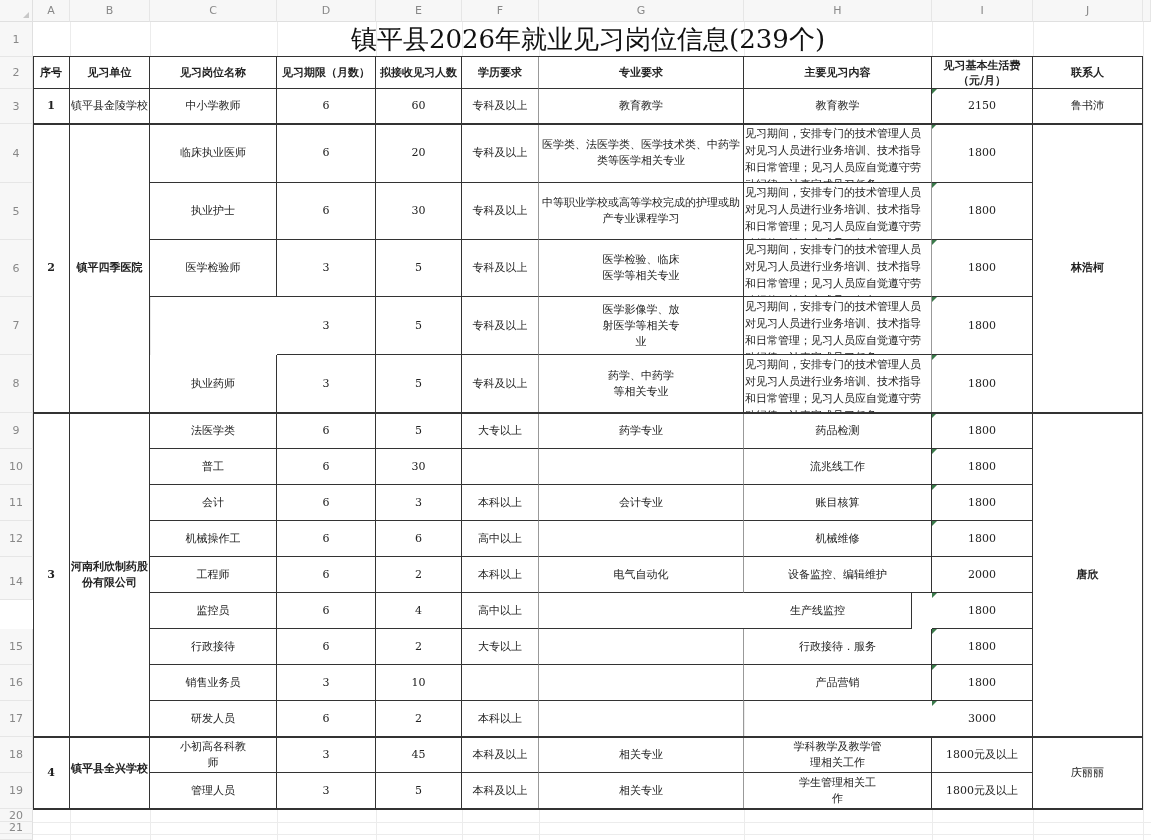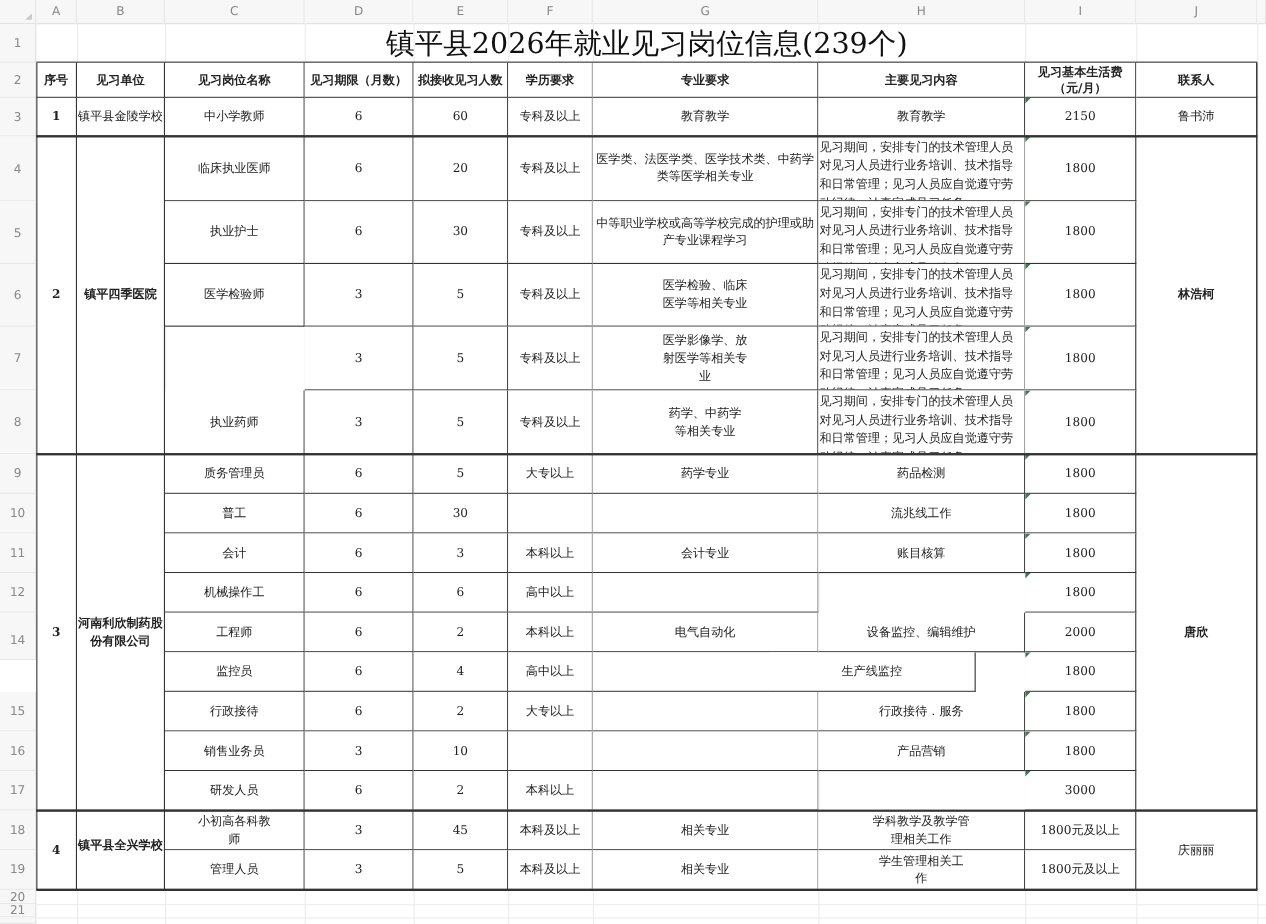--- a/index.html
+++ b/index.html
@@ -155,21 +155,21 @@
   <div class="cell num" style="left:376px;top:355px;width:86px;height:58px">5</div>
   <div class="cell lgray" style="left:462px;top:355px;width:77px;height:58px">专科及以上</div>
   <div class="cell" style="left:539px;top:355px;width:205px;height:58px;padding:0 65px">药学、中药学等相关专业</div>
   <div class="cell wrapl lgray" style="left:744px;top:355px;width:188px;height:58px">见习期间，安排专门的技术管理人员对见习人员进行业务培训、技术指导和日常管理；见习人员应自觉遵守劳动纪律，认真完成见习任务。</div>
   <div class="cell num tri" style="left:932px;top:355px;width:101px;height:58px">1800</div>
 
   <div class="cell num bold" style="left:33px;top:413px;width:37px;height:324px">3</div>
   <div class="cell bold" style="left:70px;top:413px;width:80px;height:324px;padding:0">河南利欣制药股份有限公司</div>
   <div class="cell bold" style="left:1033px;top:413px;width:110px;height:324px">唐欣</div>
 
-  <div class="cell" style="left:150px;top:413px;width:127px;height:36px">质务管理员</div>
+  <div class="cell" style="left:150px;top:413px;width:127px;height:36px">法医学类</div>
   <div class="cell num" style="left:277px;top:413px;width:99px;height:36px">6</div>
   <div class="cell num" style="left:376px;top:413px;width:86px;height:36px">5</div>
   <div class="cell lgray" style="left:462px;top:413px;width:77px;height:36px">大专以上</div>
   <div class="cell lgray" style="left:539px;top:413px;width:205px;height:36px">药学专业</div>
   <div class="cell" style="left:744px;top:413px;width:188px;height:36px">药品检测</div>
   <div class="cell num tri" style="left:932px;top:413px;width:101px;height:36px">1800</div>
 
   <div class="cell" style="left:150px;top:449px;width:127px;height:36px">普工</div>
   <div class="cell num" style="left:277px;top:449px;width:99px;height:36px">6</div>
   <div class="cell num" style="left:376px;top:449px;width:86px;height:36px">30</div>
@@ -184,36 +184,37 @@
   <div class="cell lgray" style="left:462px;top:485px;width:77px;height:36px">本科以上</div>
   <div class="cell lgray" style="left:539px;top:485px;width:205px;height:36px">会计专业</div>
   <div class="cell" style="left:744px;top:485px;width:188px;height:36px">账目核算</div>
   <div class="cell num tri" style="left:932px;top:485px;width:101px;height:36px">1800</div>
 
   <div class="cell" style="left:150px;top:521px;width:127px;height:36px">机械操作工</div>
   <div class="cell num" style="left:277px;top:521px;width:99px;height:36px">6</div>
   <div class="cell num" style="left:376px;top:521px;width:86px;height:36px">6</div>
   <div class="cell lgray" style="left:462px;top:521px;width:77px;height:36px">高中以上</div>
   <div class="cell lgray" style="left:539px;top:521px;width:205px;height:36px"></div>
+  <div class="cell" style="left:744px;top:521px;width:188px;height:36px">机械维修</div>
   <div class="cell num tri" style="left:932px;top:521px;width:101px;height:36px">1800</div>
 
   <div class="cell" style="left:150px;top:557px;width:127px;height:36px">工程师</div>
   <div class="cell num" style="left:277px;top:557px;width:99px;height:36px">6</div>
   <div class="cell num" style="left:376px;top:557px;width:86px;height:36px">2</div>
   <div class="cell lgray" style="left:462px;top:557px;width:77px;height:36px">本科以上</div>
   <div class="cell lgray" style="left:539px;top:557px;width:205px;height:36px">电气自动化</div>
   <div class="cell" style="left:744px;top:557px;width:188px;height:36px">设备监控、编辑维护</div>
   <div class="cell num" style="left:932px;top:557px;width:101px;height:36px">2000</div>
 
   <div class="cell" style="left:150px;top:593px;width:127px;height:36px">监控员</div>
   <div class="cell num" style="left:277px;top:593px;width:99px;height:36px">6</div>
   <div class="cell num" style="left:376px;top:593px;width:86px;height:36px">4</div>
   <div class="cell lgray" style="left:462px;top:593px;width:77px;height:36px">高中以上</div>
   <div class="cell lgray" style="left:539px;top:593px;width:205px;height:36px"></div>
-  <div class="cell" style="left:699px;top:593px;width:188px;height:36px">生产线监控</div>
+  <div class="cell" style="left:724px;top:593px;width:188px;height:36px">生产线监控</div>
   <div class="cell num tri" style="left:932px;top:593px;width:101px;height:36px">1800</div>
 
   <div class="cell" style="left:150px;top:629px;width:127px;height:36px">行政接待</div>
   <div class="cell num" style="left:277px;top:629px;width:99px;height:36px">6</div>
   <div class="cell num" style="left:376px;top:629px;width:86px;height:36px">2</div>
   <div class="cell lgray" style="left:462px;top:629px;width:77px;height:36px">大专以上</div>
   <div class="cell lgray" style="left:539px;top:629px;width:205px;height:36px"></div>
   <div class="cell" style="left:744px;top:629px;width:188px;height:36px">行政接待．服务</div>
   <div class="cell num tri" style="left:932px;top:629px;width:101px;height:36px">1800</div>
 

